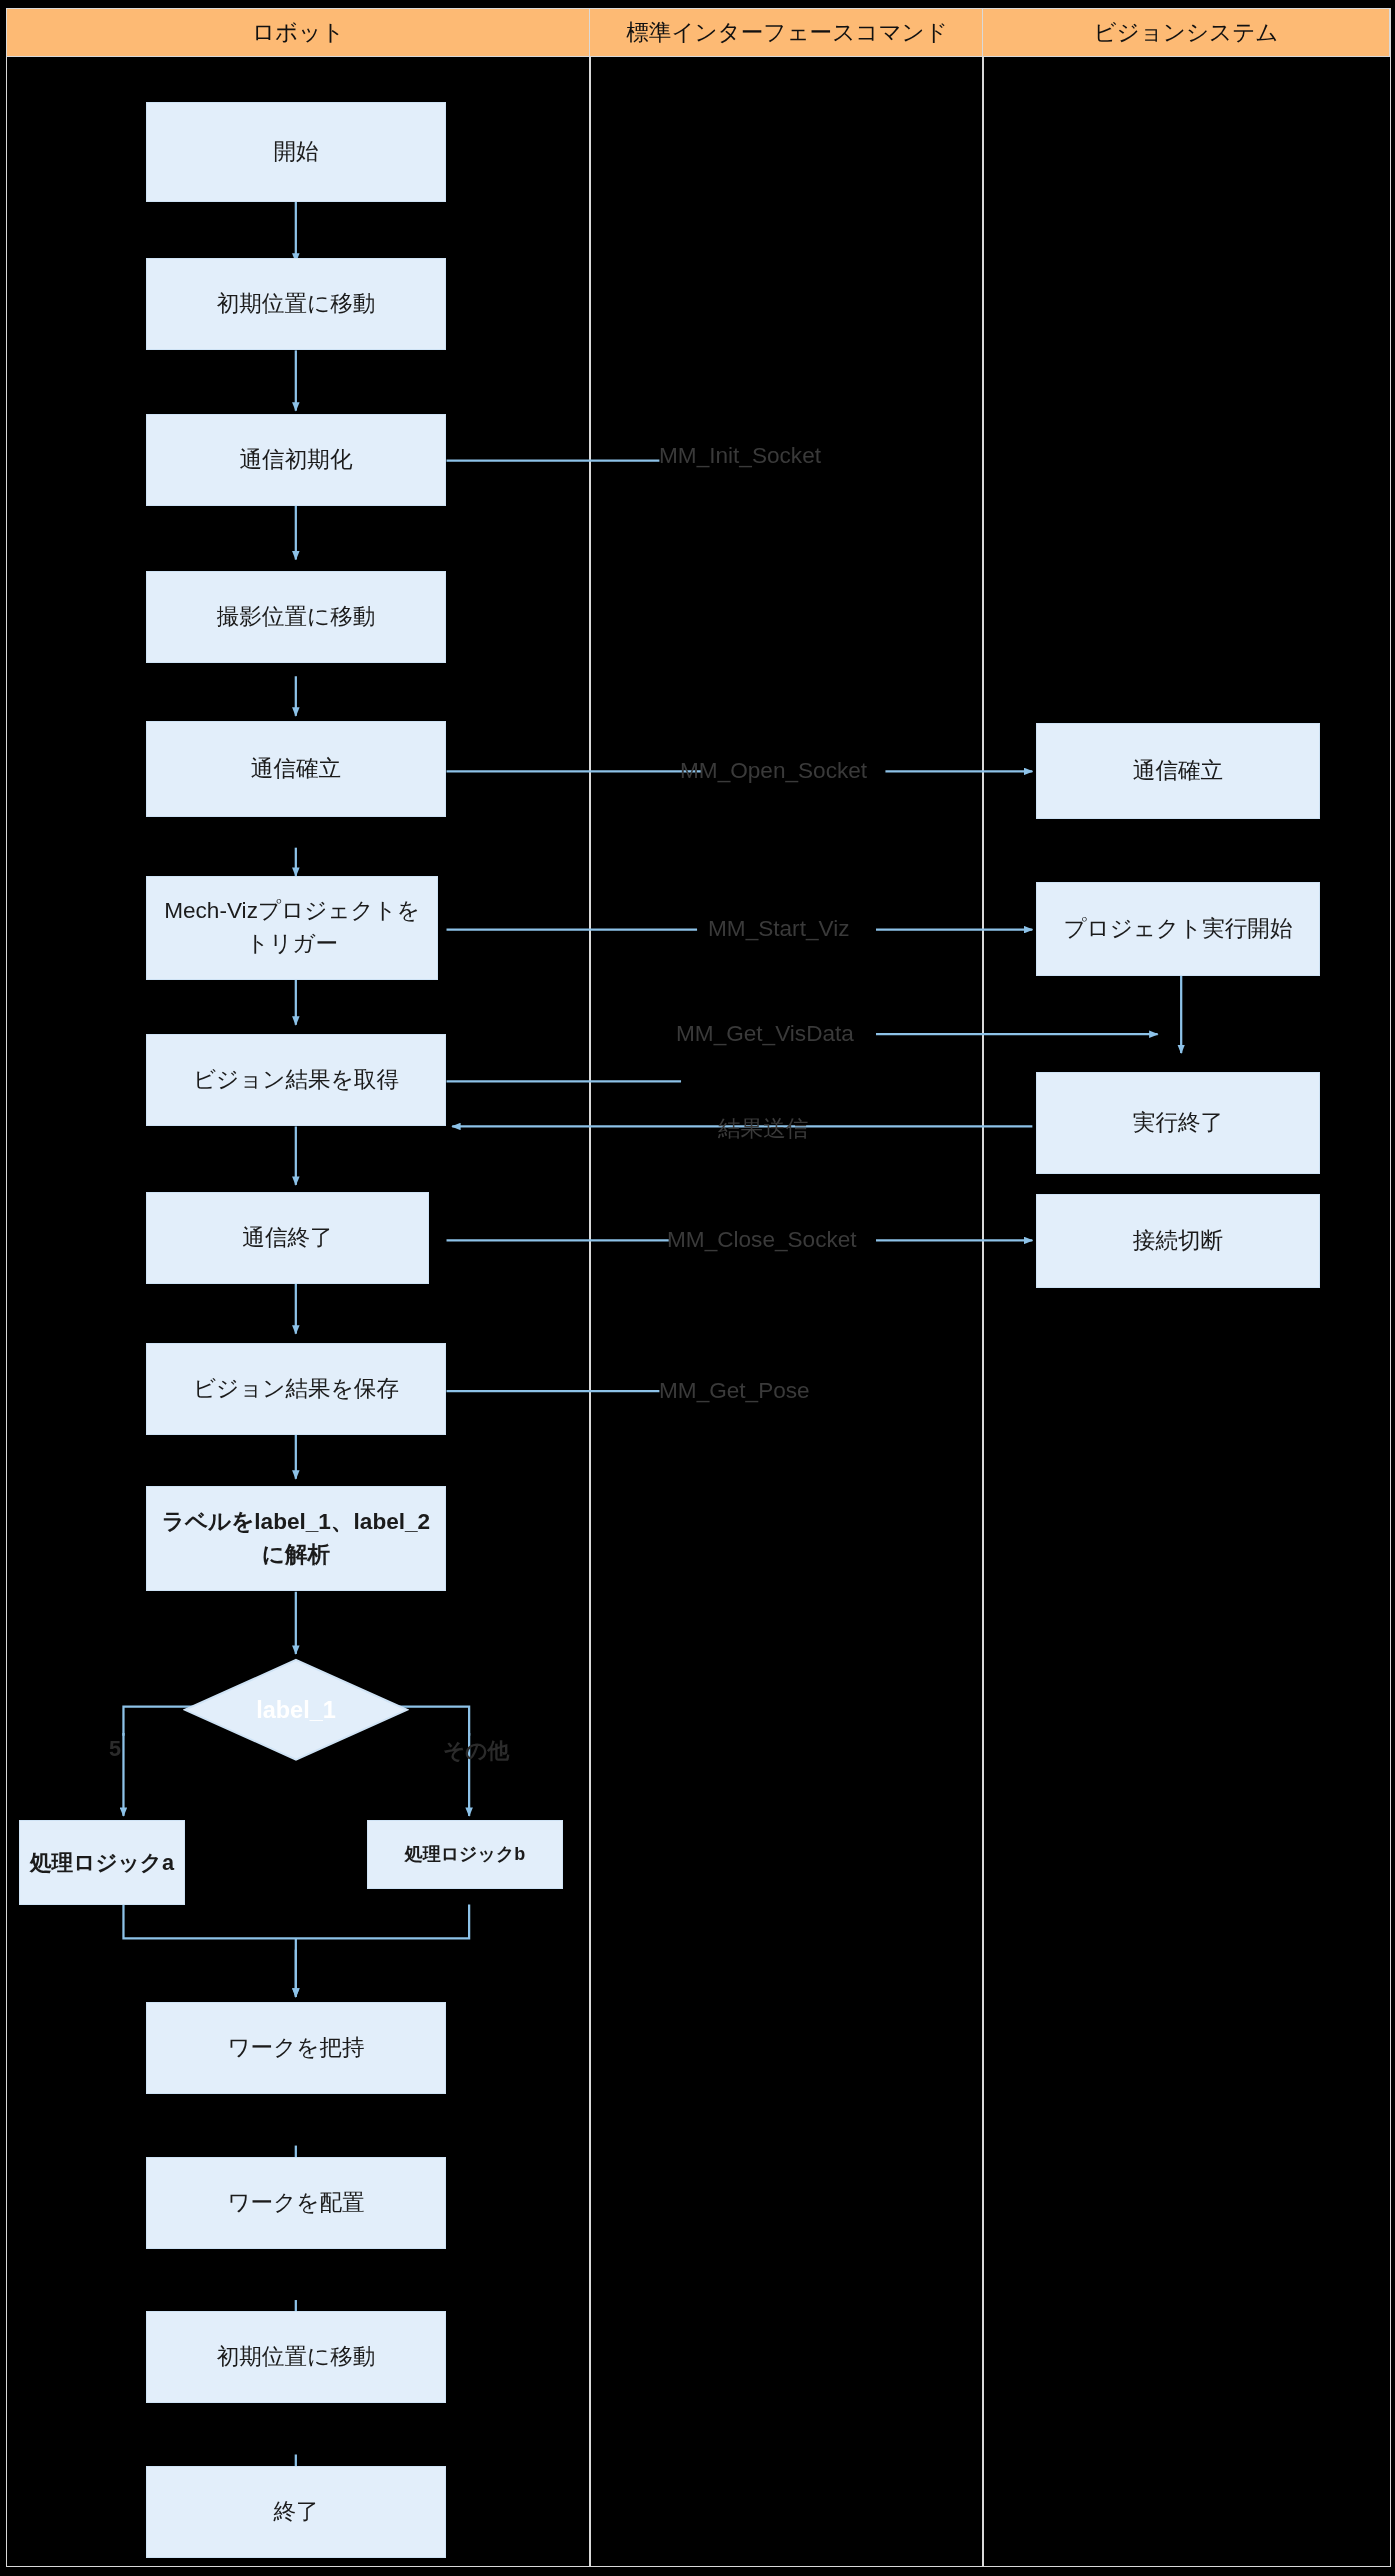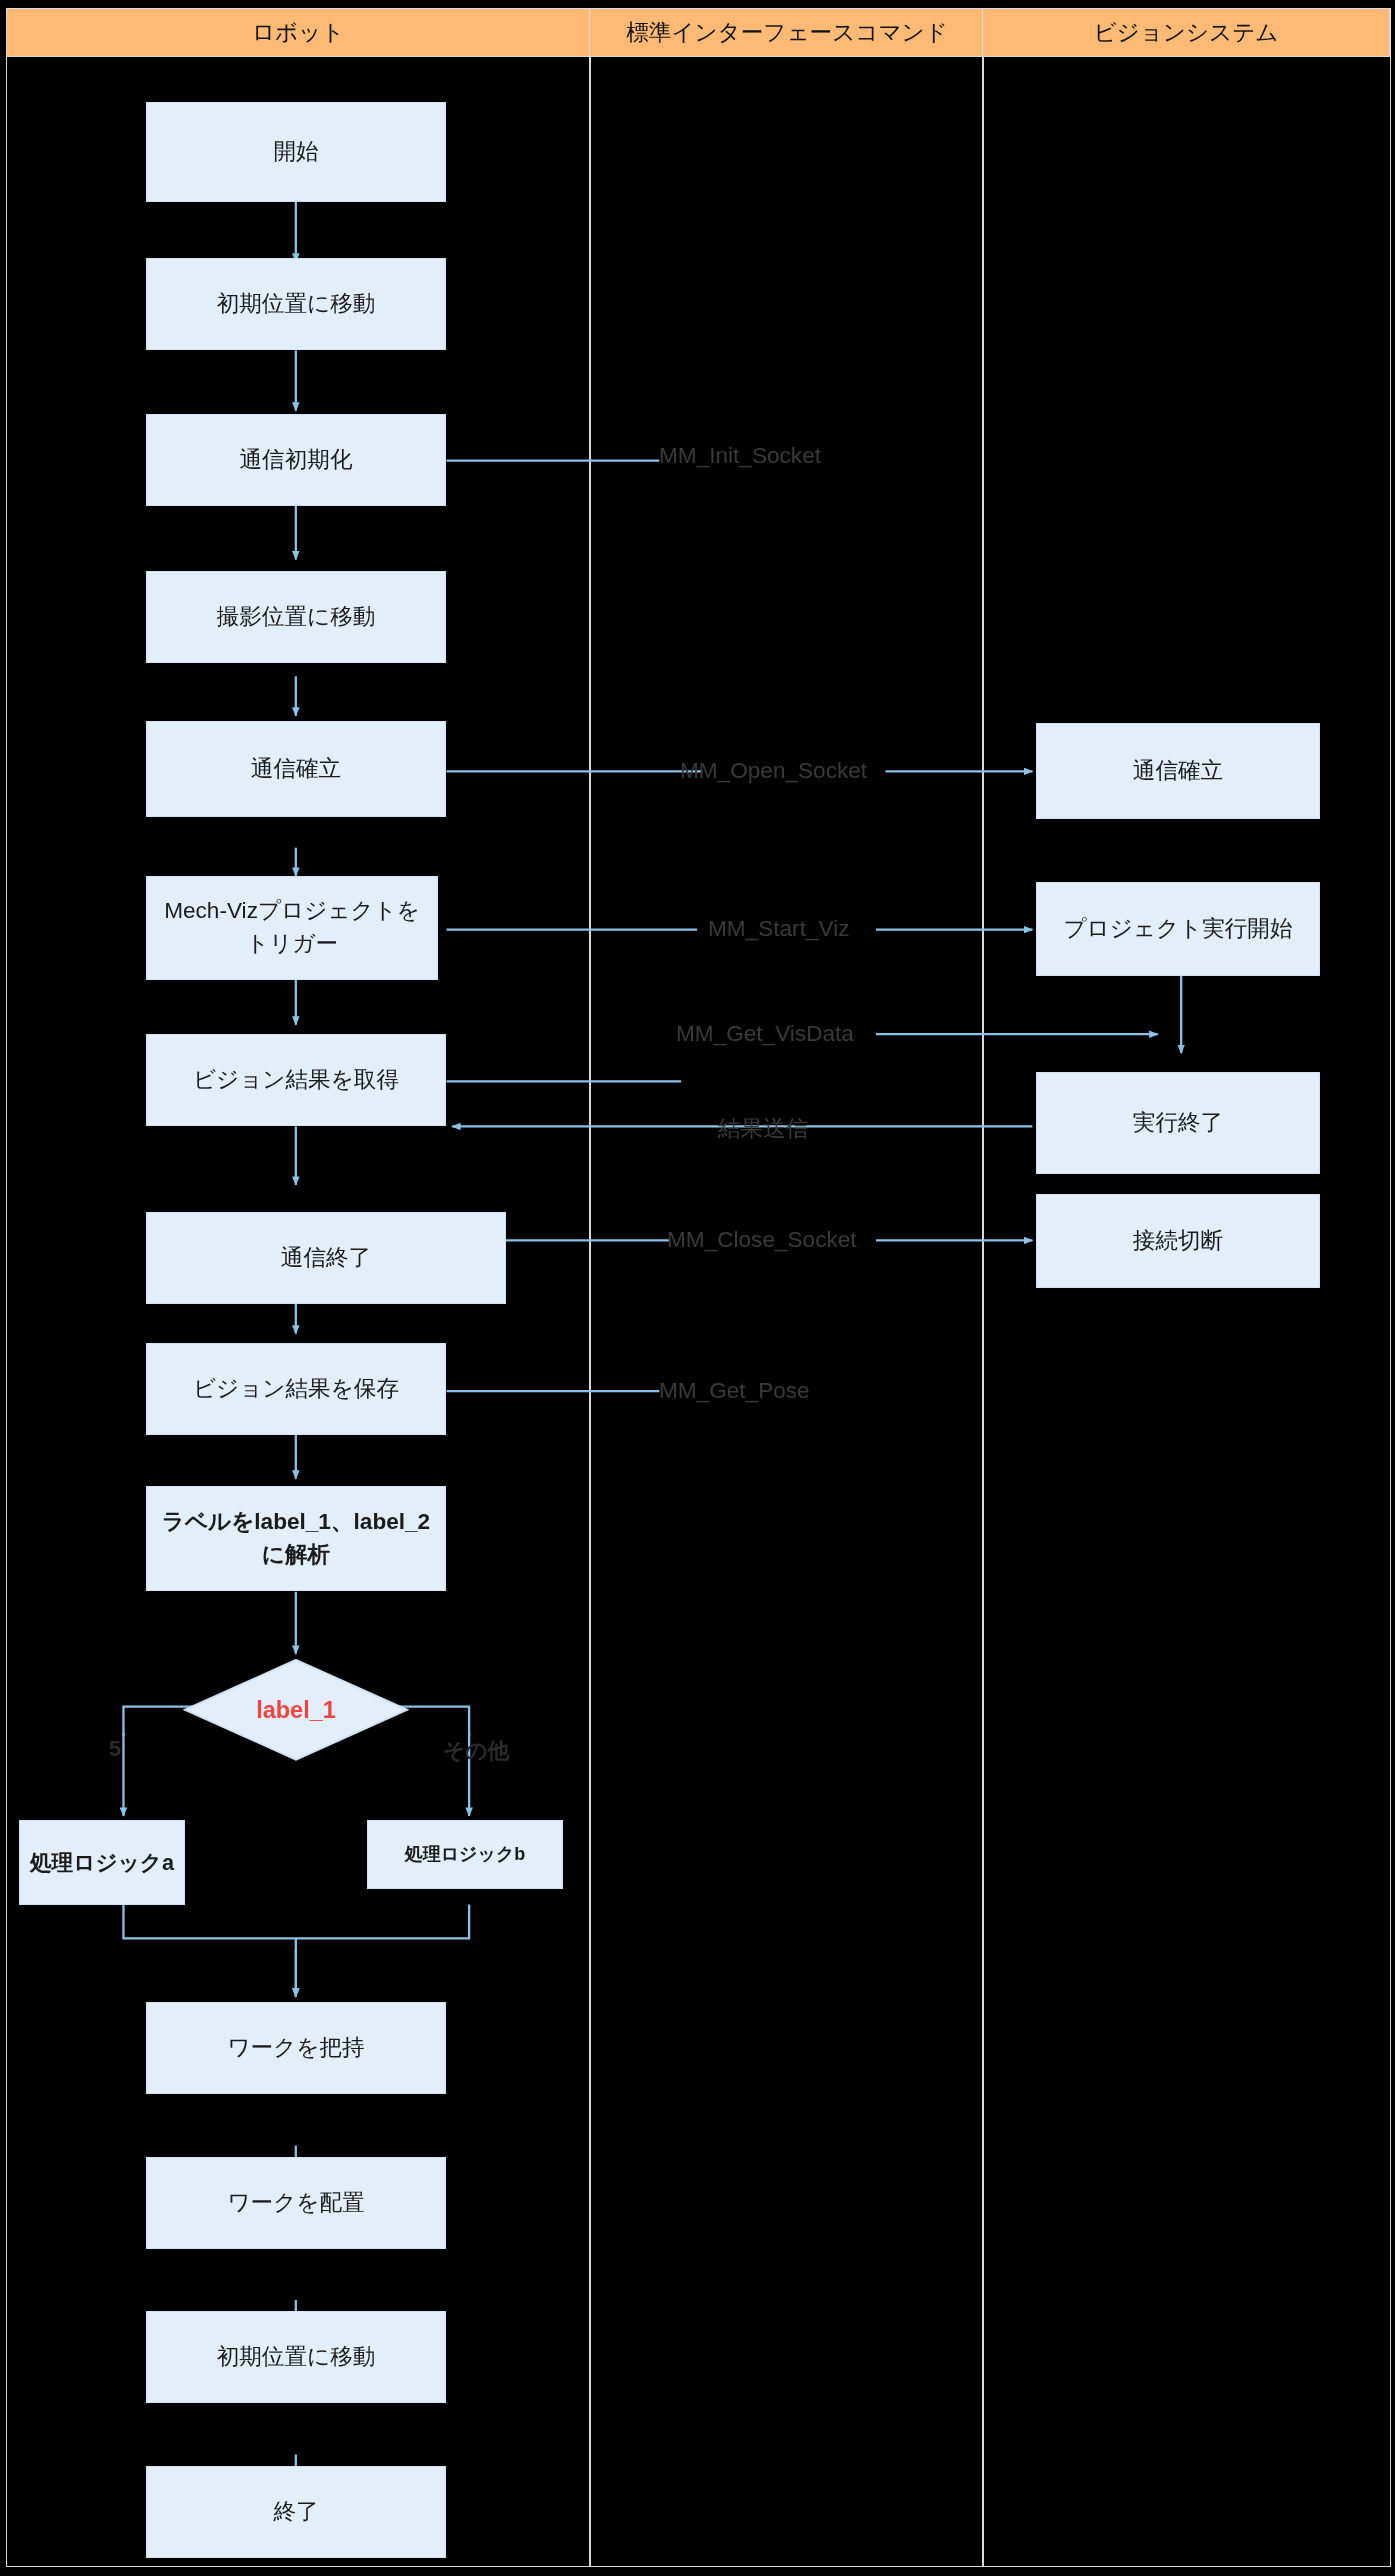--- a/index.html
+++ b/index.html
@@ -19,21 +19,21 @@
   .node{position:absolute;background:#e2eefa;border:1.4px solid #cfe3f5;
     box-sizing:border-box;display:flex;align-items:center;justify-content:center;
     text-align:center;color:#1b1b1b;font-size:22.6px;line-height:1.45;
     padding:3.8px 7.5px;}
   .node.bold{font-weight:bold;}
 
   
   .diamond-wrap{position:absolute;}
   .diamond-shape{position:absolute;inset:0;}
   .diamond-label{position:absolute;inset:0;display:flex;align-items:center;
-    justify-content:center;color:#ef4444;font-size:23.5px;font-weight:bold;}
+    justify-content:center;color:#ffffff;font-size:23.5px;font-weight:bold;}
 
   
   .svg-layer{position:absolute;left:0;top:0;width:1396px;height:2576px;
     pointer-events:none;}
 
   
   .elabel{position:absolute;color:#3a3a3a;font-size:22.6px;white-space:nowrap;}
   .blabel{position:absolute;color:#2b2b2b;font-size:21.7px;font-weight:bold;white-space:nowrap;}
 </style>
 </head>
@@ -137,21 +137,21 @@
   </div>
 
   <div class="node" style="left:146px;top:876px;width:292px;height:104px;">
     <span>Mech-Vizプロジェクトをトリガー</span>
   </div>
 
   <div class="node" style="left:146px;top:1034px;width:300px;height:92px;">
     <span>ビジョン結果を取得</span>
   </div>
 
-  <div class="node" style="left:146px;top:1192px;width:360px;height:92px;margin-top:20px;">
+  <div class="node" style="left:146px;top:1192px;width:283px;height:92px;">
     <span>通信終了</span>
   </div>
 
   <div class="node" style="left:146px;top:1343px;width:300px;height:92px;">
     <span>ビジョン結果を保存</span>
   </div>
 
   <div class="node bold" style="left:146px;top:1486px;width:300px;height:105px;">
     <span>ラベルをlabel_1、label_2に解析</span>
   </div>

